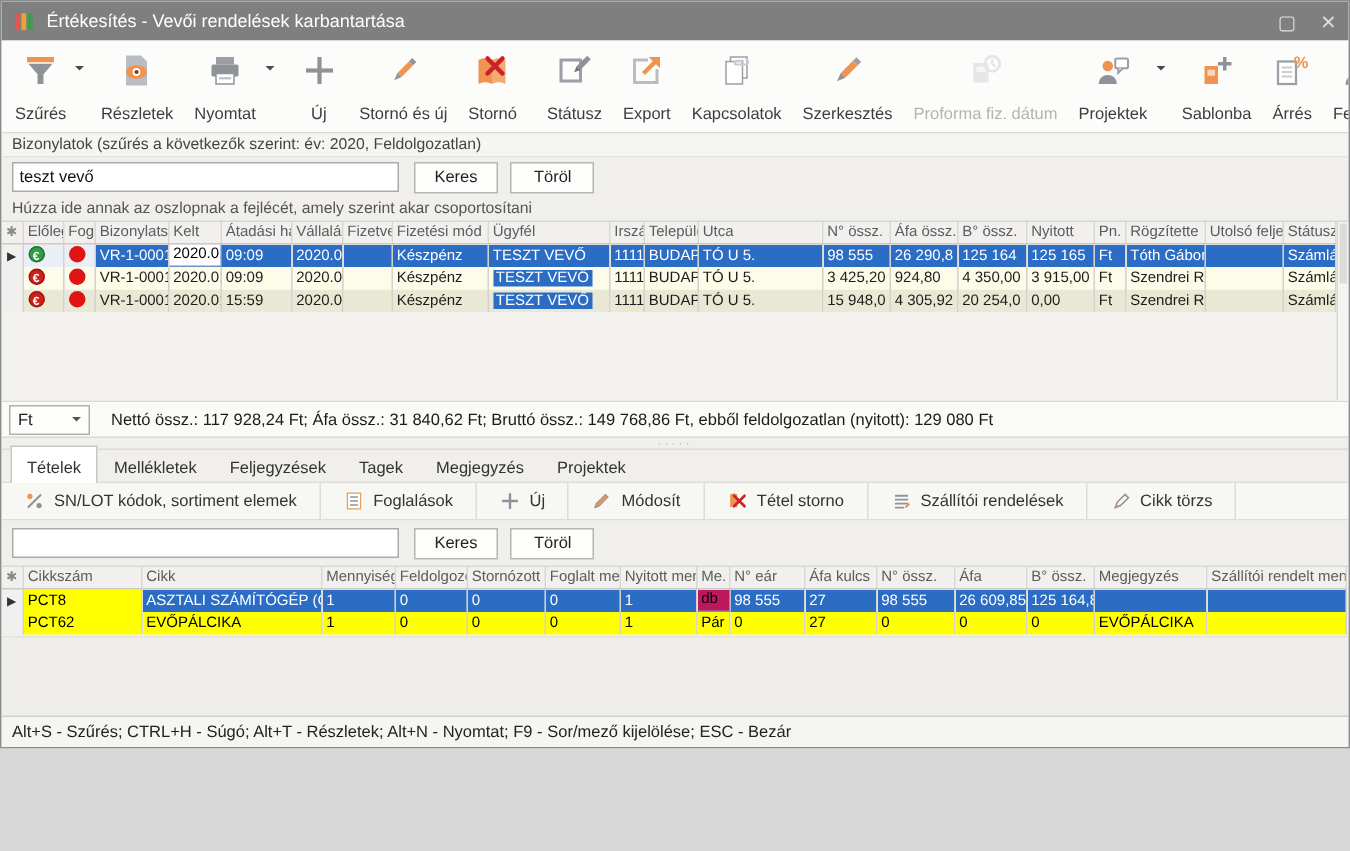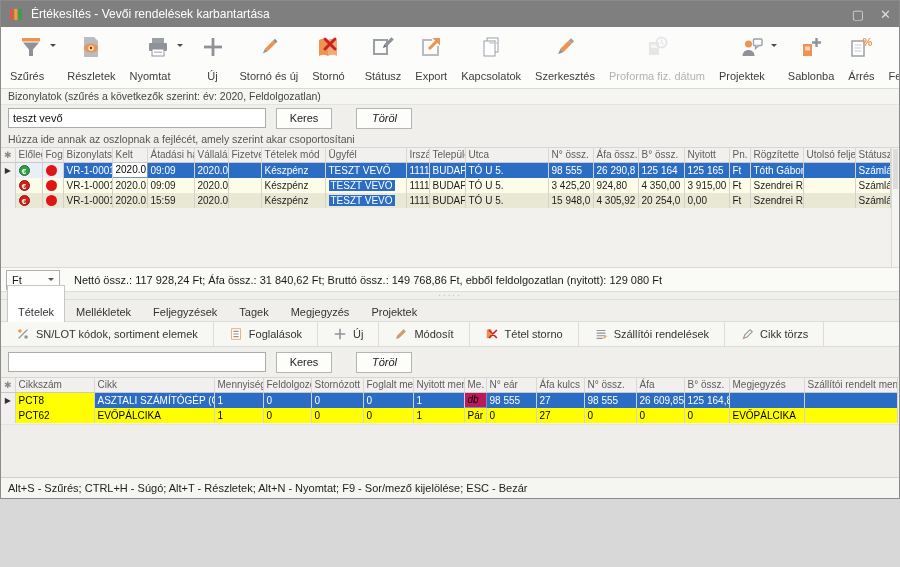--- a/index.html
+++ b/index.html
@@ -19,36 +19,36 @@
   .winbtns{margin-left:auto;display:flex;gap:16px;align-items:center;color:#dedede;font-size:13px;}
   .winbtns span{cursor:default;line-height:1;}
   
   .toolbar{height:62px;flex:0 0 62px;background:#fcfcfb;border-bottom:1px solid #d9d9d6;
     display:flex;align-items:stretch;padding:2px 2px;}
   .tbtn{position:relative;display:flex;flex-direction:column;align-items:center;
     padding:5px 7px 3px;font-size:11px;color:#3d3d3d;white-space:nowrap;}
   .tbtn .ticon{width:26px;height:25px;display:flex;align-items:center;justify-content:center;}
   .tbtn .ticon svg{width:24px;height:24px;}
   .tbtn .tlabel{margin-top:auto;line-height:13px;}
-  .tbtn.dd{padding-right:16px;align-items:flex-end;}
+  .tbtn.dd{padding-right:16px;}
   .caret{position:absolute;right:4px;top:15px;width:0;height:0;
     border:3.5px solid transparent;border-top-color:#4a4a4a;}
   .tbtn.disabled{color:#b3b3b0;}
   .tbtn.disabled svg{opacity:.45;}
   .tsep{width:1px;background:#e1e1dd;margin:4px 3px;}
   
   .filterbar{height:16px;flex:0 0 16px;background:#f5f5f2;border-bottom:1px solid #e3e3df;
     font-size:10.5px;color:#444;padding:1px 7px;white-space:nowrap;}
   
   .searchrow{height:26px;flex:0 0 26px;display:flex;align-items:center;padding:0 7px;gap:10px;background:#f0efec;}
   .searchrow input{width:258px;height:20px;border:1px solid #ababa7;background:#fff;
     font-family:inherit;font-size:11px;padding:0 4px;color:#111;}
   .btn{min-width:56px;height:21px;background:#fdfdfc;border:1px solid #b5b5b1;
     font-size:11px;color:#222;display:inline-flex;align-items:center;justify-content:center;padding:0 10px;}
-  .btn+.btn{margin-left:20px;font-style:italic;}
+  .btn+.btn{margin-left:4px;}
   .grouphint{height:16px;flex:0 0 16px;font-size:10.5px;color:#555;padding:2px 7px;background:#f0efec;white-space:nowrap;}
   
   .gridwrap{position:relative;background:#f2f1ed;border-top:1px solid #d6d6d2;display:flex;align-items:stretch;}
   .grid1wrap{height:120px;flex:0 0 120px;}
   .grid2wrap{height:47px;flex:0 0 47px;}
   table.grid{border-collapse:collapse;table-layout:fixed;font-size:10px;align-self:flex-start;}
   table.grid th{height:14px;background:#f1f0ee;border-right:1px solid #d8d8d4;border-bottom:1px solid #c9c9c5;
     color:#5c5c5c;font-weight:normal;text-align:left;padding:0 3px;overflow:hidden;white-space:nowrap;}
   table.grid td{height:15px;border-right:1px solid rgba(120,120,110,.25);padding:0 3px;
     overflow:hidden;white-space:nowrap;color:#1c1c1c;}
@@ -71,36 +71,36 @@
   .euro.green{background:#2f9e44;border:1px solid #1e7030;}
   .euro.red{background:#cf2018;border:1px solid #9c1510;}
   .dotred{display:inline-block;width:11px;height:11px;border-radius:50%;background:#e01414;vertical-align:middle;}
   .corner{color:#8a8a86;font-size:9px;}
   
   td.ylw{background:#ffff00 !important;color:#000 !important;}
   tr.yrow td{background:#ffff00;color:#000;}
   tr.yrow td.ind{background:#f1f0ee;}
   tr.sel2 td{background:#2b6cc4;color:#fff;}
   tr.sel2 td.ind{background:#f1f0ee;color:#333;}
-  tr.sel2 td.editor{background:#be185d;color:#000;border:1px solid #6f94c4;font-style:italic;}
+  tr.sel2 td.editor{background:#be185d;color:#000;border:1px solid #6f94c4;}
   .vscroll{width:9px;margin-left:auto;background:#f4f4f1;border-left:1px solid #d8d8d4;position:relative;}
   .vthumb{position:absolute;top:1px;left:1px;right:1px;height:40px;background:#dcdcd9;}
   
   .summary{height:24px;flex:0 0 24px;background:#fafaf7;border-top:1px solid #d9d9d6;
     display:flex;align-items:center;gap:14px;padding:0 5px;font-size:11px;color:#1a1a1a;white-space:nowrap;}
   .currsel{width:54px;height:20px;border:1px solid #b0b0ac;background:#fdfdfc;
     display:flex;align-items:center;justify-content:space-between;padding:0 5px;font-size:11px;}
   .currsel .caret2{width:0;height:0;border:3.5px solid transparent;border-top-color:#555;margin-top:3px;}
   
   .splitter{height:9px;flex:0 0 9px;background:#efefec;border-top:1px solid #dddDD8;border-bottom:1px solid #dddcd8;
     display:flex;align-items:center;justify-content:center;}
   .splitter .dots{color:#b4b4b0;font-size:8px;letter-spacing:2px;line-height:4px;}
   
   .tabstrip{height:21px;flex:0 0 21px;display:flex;align-items:flex-end;padding:2px 6px 0;font-size:11px;background:#f0efec;}
-  .tab{padding:20px 10px 3px;color:#333;border:1px solid transparent;border-bottom:none;}
+  .tab{padding:8px 10px 3px;color:#333;border:1px solid transparent;border-bottom:none;}
   .tab.active{background:#fff;border-color:#c6c6c2;position:relative;top:1px;padding-bottom:4px;}
   
   .subtoolbar{height:26px;flex:0 0 26px;background:#f7f7f4;border-top:1px solid #dddcd8;border-bottom:1px solid #dddcd8;
     display:flex;align-items:stretch;font-size:11px;color:#333;}
   .sbtn{display:flex;align-items:center;gap:6px;padding:0 15px;border-right:1px solid #dddcd8;white-space:nowrap;}
   .sbtn svg{width:14px;height:14px;}
   
   .fill{flex:1;background:#efeeea;border-top:1px solid #e4e3df;margin:0;}
   .statusbar{height:21px;flex:0 0 21px;background:#f5f5f2;border-top:1px solid #cfcfcb;
     font-size:11px;color:#222;display:flex;align-items:center;padding:0 7px;white-space:nowrap;}
@@ -336,21 +336,21 @@
       <thead>
         <tr>
           <th><span class="corner">✱</span></th>
           <th>Előleg</th>
           <th>Foglalás</th>
           <th>Bizonylatszám</th>
           <th>Kelt</th>
           <th>Átadási határidő</th>
           <th>Vállalási határidő</th>
           <th>Fizetve</th>
-          <th>Tételek mód</th>
+          <th>Fizetési mód</th>
           <th>Ügyfél</th>
           <th>Irszám</th>
           <th>Település</th>
           <th>Utca</th>
           <th>N° össz.</th>
           <th>Áfa össz.</th>
           <th>B° össz.</th>
           <th>Nyitott</th>
           <th>Pn.</th>
           <th>Rögzítette</th>

